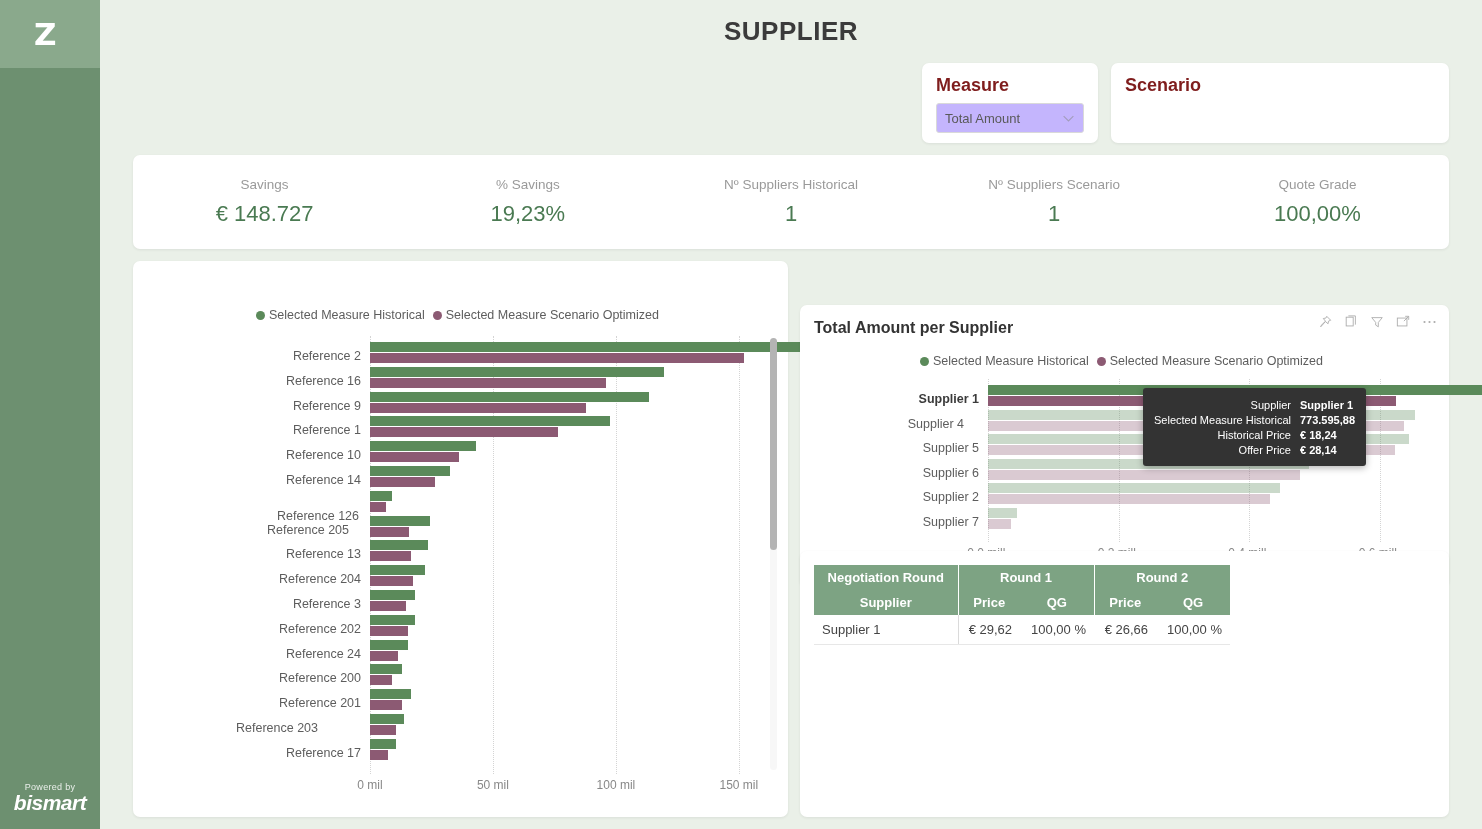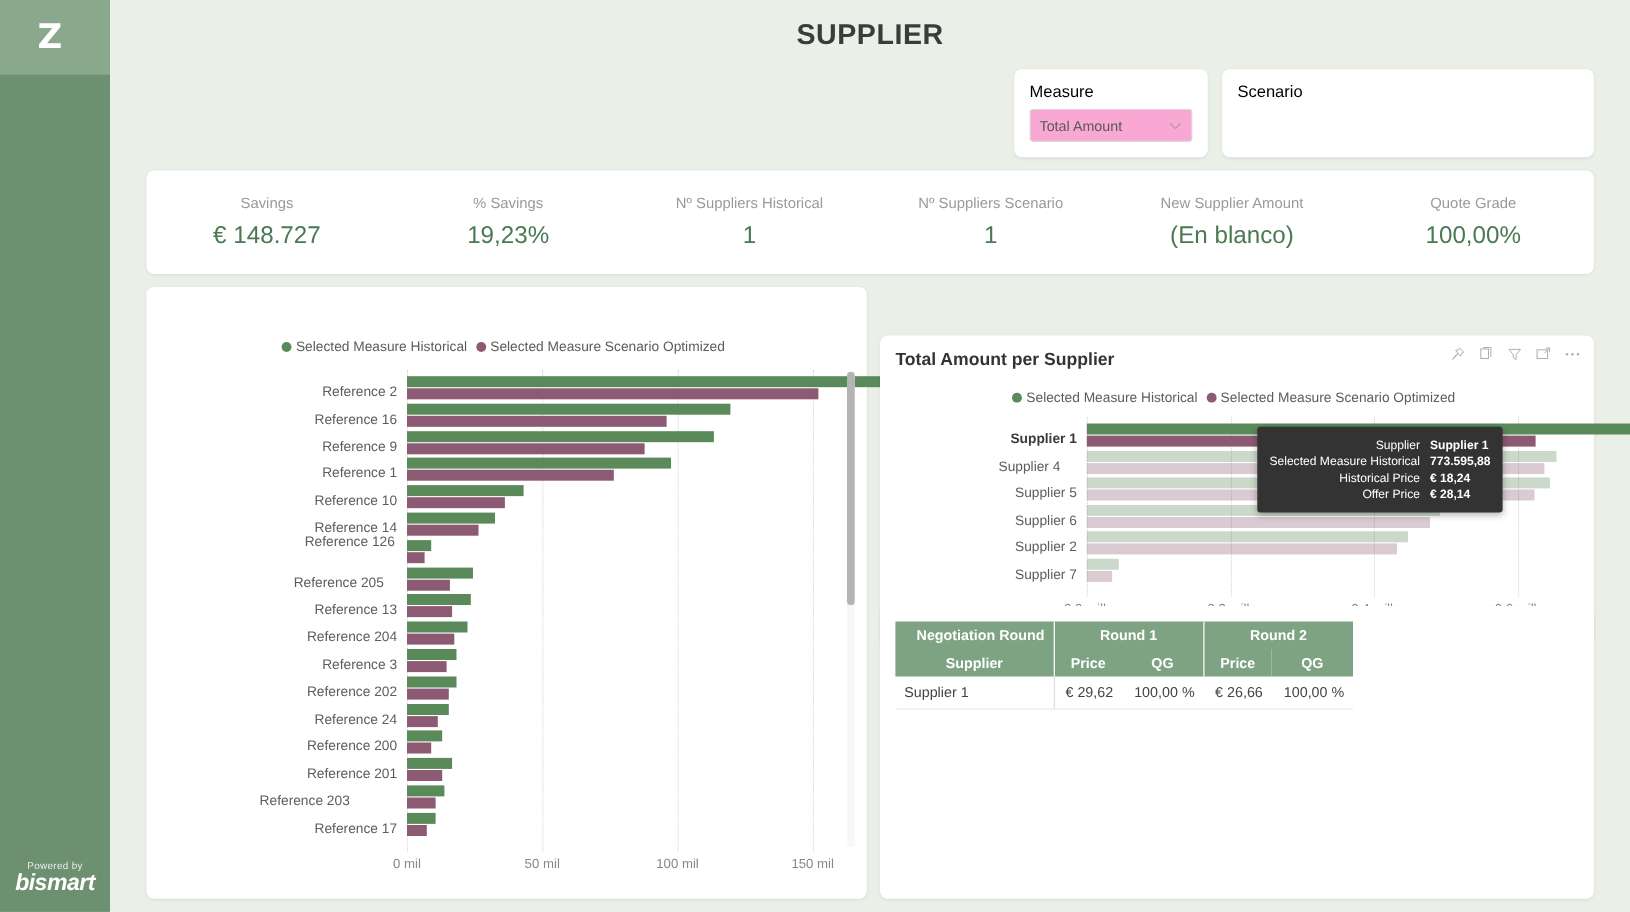--- a/index.html
+++ b/index.html
@@ -47,25 +47,25 @@
   
   #client-card {
     position:absolute; left:33px; top:63px; width:772px; height:80px;
     display:flex; align-items:center; justify-content:center;
   }
   #client-text { font-size:20px; font-weight:bold; color:#3b3b3b; }
 
   
   #measure-card { position:absolute; left:822px; top:63px; width:176px; height:80px; padding:12px 14px;}
   #scenario-card{ position:absolute; left:1011px; top:63px; width:338px; height:80px; padding:12px 14px;}
-  .slicer-label { font-size:15px; font-weight:normal; color:#000000; margin-bottom:7px;}
+  .slicer-label { font-size:18px; font-weight:bold; color:#7f1d1d; margin-bottom:7px;}
   .slicer-box {
     border:1px solid #d9d9d9; border-radius:3px; height:30px;
     display:flex; align-items:center; justify-content:space-between;
-    padding:0 8px; font-size:13px; color:#595959; background:#f9a8d4;
+    padding:0 8px; font-size:13px; color:#595959; background:#c4b5fd;
   }
   .chev { width:13px; height:13px; flex:0 0 13px; opacity:.55; }
 
   
   #kpi-card {
     position:absolute; left:33px; top:155px; width:1316px; height:94px;
     display:flex;
   }
   .kpi { flex:1; display:flex; flex-direction:column; align-items:center; justify-content:center; }
   .kpi-label { font-size:13.5px; color:#9a9a9a; margin-bottom:9px; }
@@ -105,21 +105,21 @@
   #tooltip td { padding:1.5px 0; white-space:nowrap;}
   #tooltip td.k { text-align:right; padding-right:9px; font-weight:normal;}
   #tooltip td.v { text-align:left; font-weight:bold;}
 
   
   .mtx { position:absolute; left:14px; top:14px; }
   .mtx table { border-collapse:collapse; }
   .mtx th { background:#7da383; color:#fff; font-weight:bold; font-size:13px; padding:5px 8px; }
   .mtx td { font-size:13px; color:#444; padding:7px 8px; border-bottom:1px solid #e7e7e7;}
   .mtx .num { text-align:right; }
-  .mtx .hdr-left { text-align:right; }
+  .mtx .hdr-left { text-align:center; }
   .mtx .sep { border-left:1px solid #ffffff; }
   .mtx .cellsep { border-left:1px solid #dadada; }
 </style>
 </head>
 <body>
 
 <div id="rail">
   <div id="rail-top">
     <div id="logo-z">Z</div>
   </div>
@@ -157,24 +157,20 @@
       <div class="kpi-label">% Savings</div>
       <div class="kpi-value">19,23%</div>
     </div>
     <div class="kpi">
       <div class="kpi-label">Nº Suppliers Historical</div>
       <div class="kpi-value">1</div>
     </div>
     <div class="kpi">
       <div class="kpi-label">Nº Suppliers Scenario</div>
       <div class="kpi-value">1</div>
-    </div>
-    <div class="kpi">
-      <div class="kpi-label">New Supplier Amount</div>
-      <div class="kpi-value">(En blanco)</div>
     </div>
     <div class="kpi">
       <div class="kpi-label">Quote Grade</div>
       <div class="kpi-value">100,00%</div>
     </div>
   </div>
 
   <div id="left-visual" class="card">
     <div class="legend" style="left:0; top:47px; width:655px;">
       <div class="item">
@@ -208,21 +204,21 @@
         <div class="bar" style="left: 237px; top: 68.6px; height: 10px; width: 216.386px; background: rgb(140, 90, 115);"></div>
         <div class="catlabel" style="top: 89.4px; width: 237px; left: 0px; padding-right: 9px;">Reference 1</div>
         <div class="bar" style="left: 237px; top: 82.4px; height: 10px; width: 239.746px; background: rgb(91, 138, 90);"></div>
         <div class="bar" style="left: 237px; top: 93.4px; height: 10px; width: 188.109px; background: rgb(140, 90, 115);"></div>
         <div class="catlabel" style="top: 114.2px; width: 237px; left: 0px; padding-right: 9px;">Reference 10</div>
         <div class="bar" style="left: 237px; top: 107.2px; height: 10px; width: 105.734px; background: rgb(91, 138, 90);"></div>
         <div class="bar" style="left: 237px; top: 118.2px; height: 10px; width: 88.5217px; background: rgb(140, 90, 115);"></div>
         <div class="catlabel" style="top: 139px; width: 237px; left: 0px; padding-right: 9px;">Reference 14</div>
         <div class="bar" style="left: 237px; top: 132px; height: 10px; width: 79.9155px; background: rgb(91, 138, 90);"></div>
         <div class="bar" style="left: 237px; top: 143px; height: 10px; width: 65.1618px; background: rgb(140, 90, 115);"></div>
-        <div class="catlabel" style="top: 151px; width: 230px; left: 0px; padding-right: 4px;">Reference 126</div>
+        <div class="catlabel" style="top: 175px; width: 230px; left: 0px; padding-right: 4px;">Reference 126</div>
         <div class="bar" style="left: 237px; top: 156.8px; height: 10px; width: 22.1304px; background: rgb(91, 138, 90);"></div>
         <div class="bar" style="left: 237px; top: 167.8px; height: 10px; width: 15.9831px; background: rgb(140, 90, 115);"></div>
         <div class="catlabel" style="top: 188.6px; width: 237px; left: 0px; padding-right: 21px;">Reference 205</div>
         <div class="bar" style="left: 237px; top: 181.6px; height: 10px; width: 60.244px; background: rgb(91, 138, 90);"></div>
         <div class="bar" style="left: 237px; top: 192.6px; height: 10px; width: 39.343px; background: rgb(140, 90, 115);"></div>
         <div class="catlabel" style="top: 213.4px; width: 237px; left: 0px; padding-right: 9px;">Reference 13</div>
         <div class="bar" style="left: 237px; top: 206.4px; height: 10px; width: 57.785px; background: rgb(91, 138, 90);"></div>
         <div class="bar" style="left: 237px; top: 217.4px; height: 10px; width: 40.5725px; background: rgb(140, 90, 115);"></div>
         <div class="catlabel" style="top: 238.2px; width: 237px; left: 0px; padding-right: 9px;">Reference 204</div>
         <div class="bar" style="left: 237px; top: 231.2px; height: 10px; width: 55.3261px; background: rgb(91, 138, 90);"></div>

